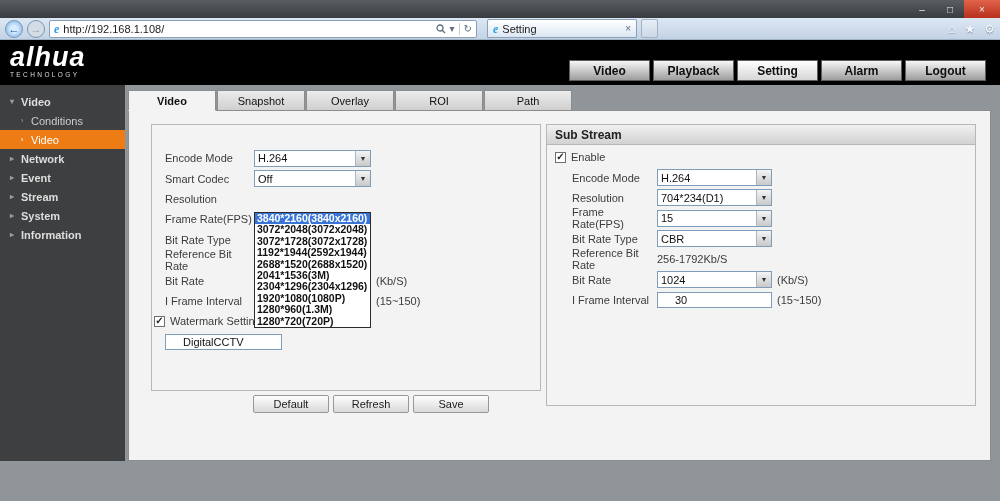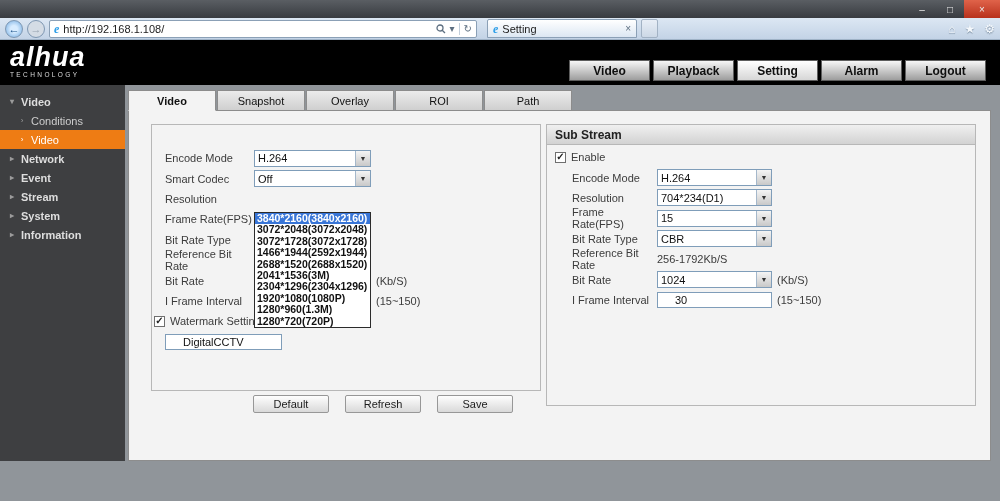--- a/index.html
+++ b/index.html
@@ -102,21 +102,21 @@
   .gsub .cbrow.frow { padding-left:8px; }
 
   
   .dropdown-list { position:absolute; left:102px; top:87px; width:117px; z-index:6;
     background:#fff; border:1px solid #2b2b2b; font-size:10.5px;font-weight:bold; }
   .opt { height:11.4px; line-height:11.4px; padding-left:2px; color:#111;
     white-space:nowrap; overflow:hidden; }
   .opt.selected { background:#3875d7; color:#fff; }
 
   
-  .actions { position:absolute; left:124px; top:284px; display:flex; gap:16px; }
+  .actions { position:absolute; left:124px; top:284px; display:flex; gap:4px; }
   .act-btn { width:76px; height:18px; background:linear-gradient(#fefefe,#d9d9d9);
     border:1px solid #979797; border-radius:2px; font-size:11px; color:#1c1c1c;
     display:flex; align-items:center; justify-content:center; }
 
   svg { display:block; }
 </style>
 </head>
 <body>
 
 <div class="screen">
@@ -293,21 +293,21 @@
         </div>
 
         <div class="frow">
           <div class="slot"><input class="tinput" type="text" value="DigitalCCTV" style=""></div>
         </div>
 
         <div class="dropdown-list">
           <div class="opt selected">3840*2160(3840x2160)</div>
           <div class="opt">3072*2048(3072x2048)</div>
           <div class="opt">3072*1728(3072x1728)</div>
-          <div class="opt">1466*1944(2592x1944)</div>
+          <div class="opt">1192*1944(2592x1944)</div>
           <div class="opt">2688*1520(2688x1520)</div>
           <div class="opt">2041*1536(3M)</div>
           <div class="opt">2304*1296(2304x1296)</div>
           <div class="opt">1920*1080(1080P)</div>
           <div class="opt">1280*960(1.3M)</div>
           <div class="opt">1280*720(720P)</div>
         </div>
       </div>
 
       <div class="group gsub">

